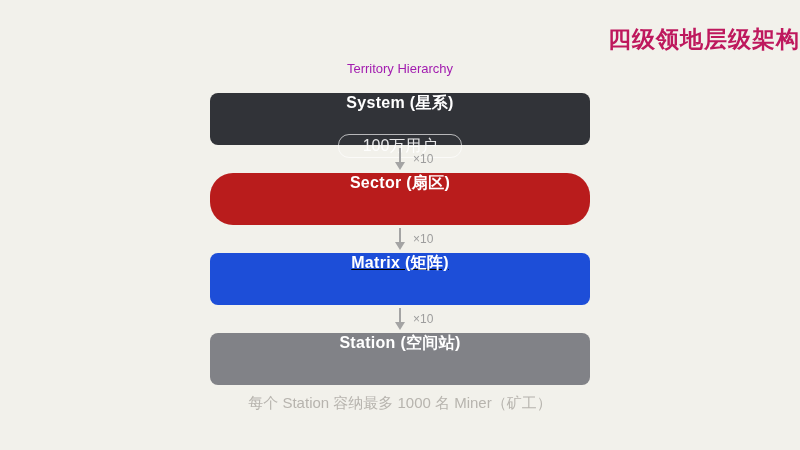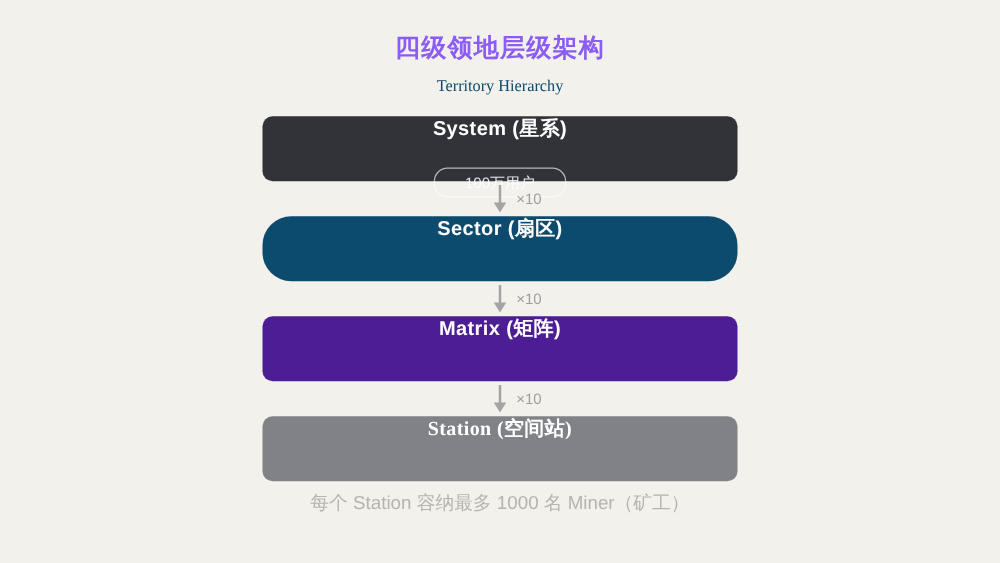--- a/index.html
+++ b/index.html
@@ -14,34 +14,33 @@
     overflow: hidden;
   }
   .page {
     width: 800px;
     height: 450px;
     box-sizing: border-box;
     padding-top: 24px;
   }
   .page-title {
     margin: 0;
-    text-align: center;
-    font-size: 20px;
+    text-align: right;
+    font-size: 23px;
     line-height: 30px;
     font-weight: bold;
-    color: #8b5cf6;
+    color: #be185d;
     letter-spacing: 1px;
   }
   .page-subtitle {
     margin-top: 7px;
     text-align: center;
     font-size: 13px;
     line-height: 16px;
-    color: #0c4a6e;
-    font-family: Liberation Serif, serif;
+    color: #a21caf;
   }
   .diagram {
     width: 380px;
     margin: 16px auto 0;
   }
   .level {
     height: 52px;
     border-radius: 8px;
     display: flex;
     align-items: center;
@@ -55,21 +54,21 @@
     color: #ffffff;
     font-size: 16px;
     font-weight: bold;
     letter-spacing: 0.3px;
   }
   .level-badge {
     flex: 0 0 auto;
     border: 1px solid rgba(255,255,255,0.65);
     border-radius: 11px;
     padding: 4px 24px;
-    font-size: 12px;
+    font-size: 16px;
     line-height: 14px;
     color: rgba(255,255,255,0.88);
     white-space: nowrap;
     margin-top: 20px;
   }
   .connector {
     height: 28px;
     position: relative;
   }
   .arrow {
@@ -113,45 +112,45 @@
     </div>
 
     <div class="connector">
       <svg class="arrow" viewBox="0 0 12 22" xmlns="http://www.w3.org/2000/svg">
         <line x1="6" y1="0" x2="6" y2="15" stroke="#a4a4a4" stroke-width="2"></line>
         <polygon points="1,14 11,14 6,22" fill="#a4a4a4"></polygon>
       </svg>
       <span class="multiplier">×10</span>
     </div>
 
-    <div class="level" style="background: #0c4a6e; border-radius: 23px;">
+    <div class="level" style="background: #b91c1c; border-radius: 23px;">
       <span class="level-name">Sector (扇区)</span>
     </div>
 
     <div class="connector">
       <svg class="arrow" viewBox="0 0 12 22" xmlns="http://www.w3.org/2000/svg">
         <line x1="6" y1="0" x2="6" y2="15" stroke="#a4a4a4" stroke-width="2"></line>
         <polygon points="1,14 11,14 6,22" fill="#a4a4a4"></polygon>
       </svg>
       <span class="multiplier">×10</span>
     </div>
 
-    <div class="level" style="background: #4c1d95;">
+    <div class="level" style="background: #1d4ed8; text-decoration: underline;">
       <span class="level-name">Matrix (矩阵)</span>
     </div>
 
     <div class="connector">
       <svg class="arrow" viewBox="0 0 12 22" xmlns="http://www.w3.org/2000/svg">
         <line x1="6" y1="0" x2="6" y2="15" stroke="#a4a4a4" stroke-width="2"></line>
         <polygon points="1,14 11,14 6,22" fill="#a4a4a4"></polygon>
       </svg>
       <span class="multiplier">×10</span>
     </div>
 
-    <div class="level" style="background: rgb(129, 130, 135); font-family: Liberation Serif, serif;">
+    <div class="level" style="background: rgb(129, 130, 135);">
       <span class="level-name">Station (空间站)</span>
     </div>
 
   </div>
 
   <div class="caption">每个 Station 容纳最多 1000 名 Miner（矿工）</div>
 
 </div>
 
 </body></html>

